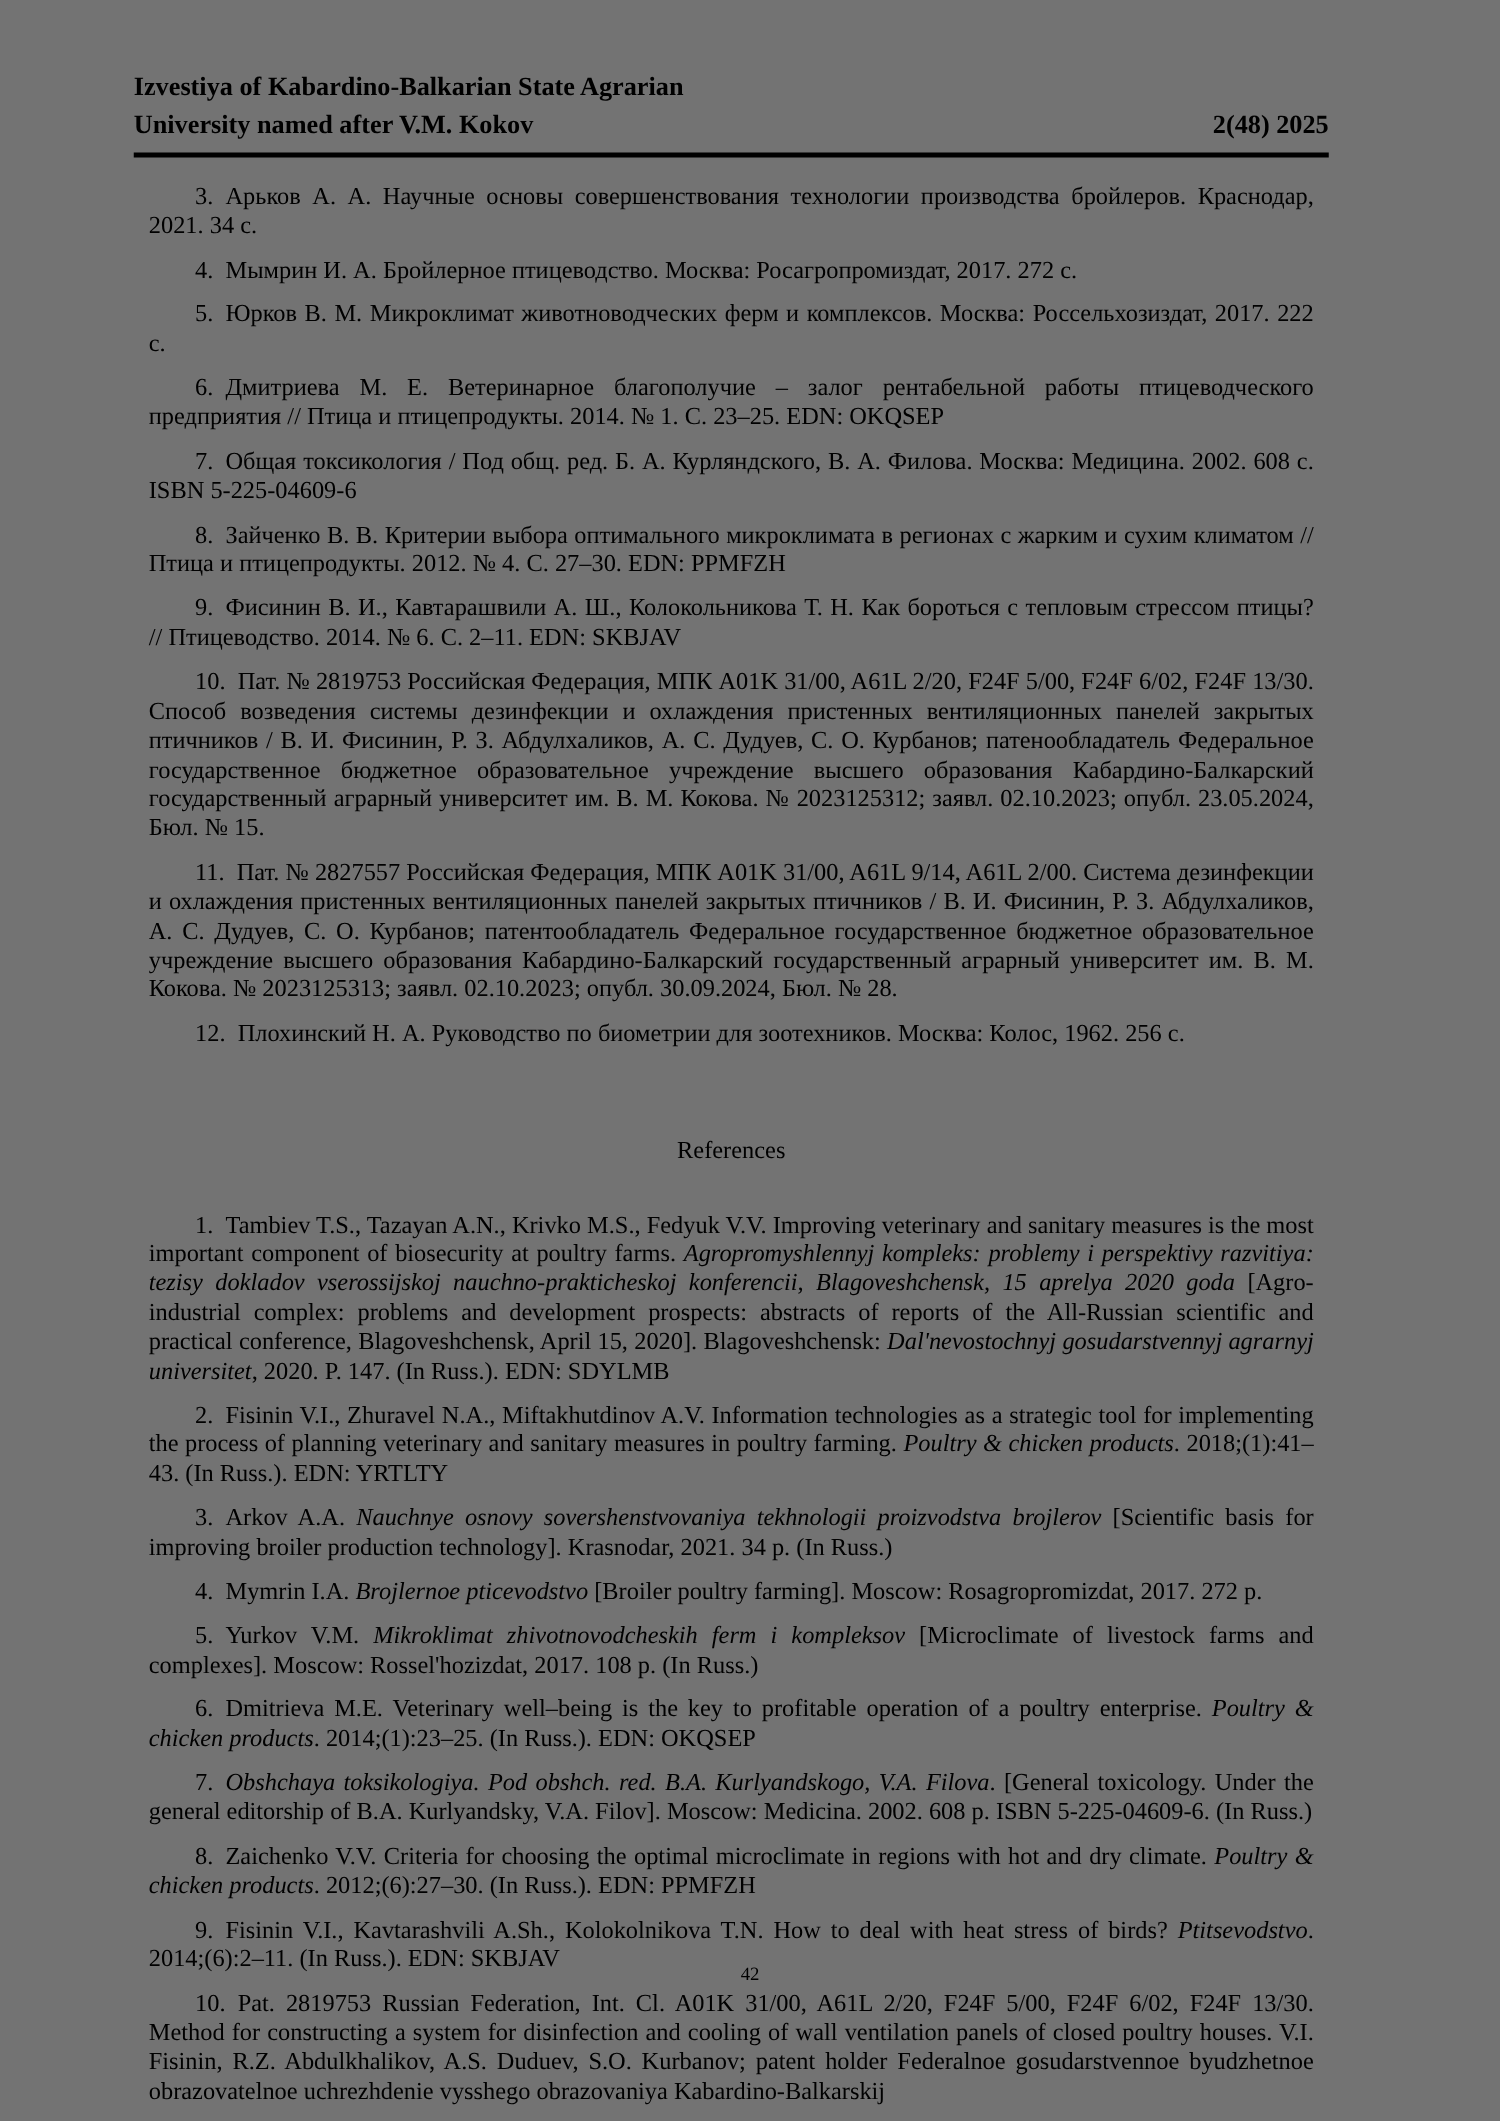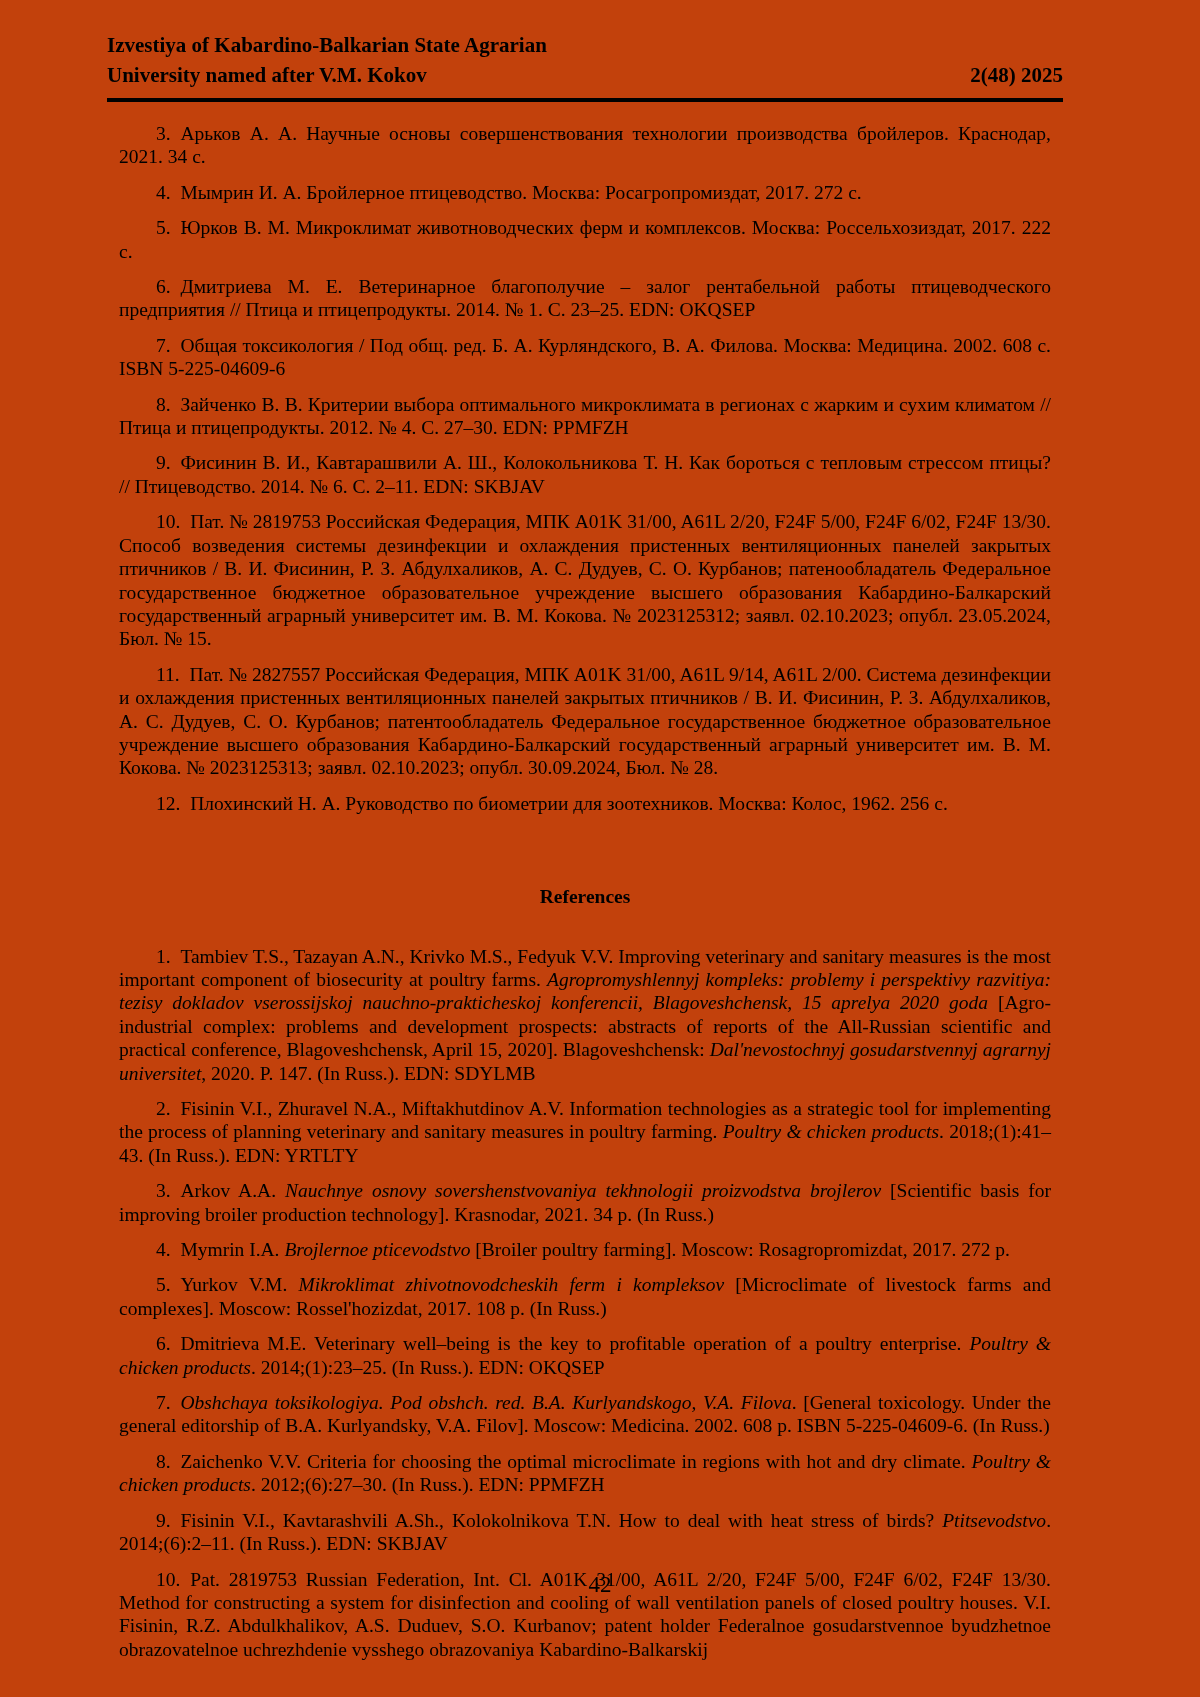--- a/index.html
+++ b/index.html
@@ -1,55 +1,55 @@
 <!DOCTYPE html>
 <html><head>
 <meta charset="utf-8">
 <style>
   html, body { margin: 0; padding: 0; background: #ffffff; }
   .page {
     position: relative;
     width: 1200px;
     height: 1697px;
     margin: 0 auto;
-    background: #c2410c;
+    background: #737373;
     box-sizing: border-box;
-    padding: 30px 137px 0 107px;
+    padding: 54px 137px 0 107px;
     font-family: "Liberation Serif", serif;
     color: #000000;
     overflow: hidden;
   }
   .header { font-weight: bold; font-size: 21px; line-height: 30px; }
   .header-bottom { display: flex; justify-content: space-between; align-items: baseline; gap: 47px; }
   .header-rule { height: 4px; background: #000; margin-top: 8px; }
   .body-text { margin-top: 20px; }
   p.ref {
     margin: 12px;
     text-indent: 37px;
     text-align: justify;
     font-size: 19.5px;
     line-height: 23.4px;
   }
   .ref-num { white-space: pre; }
   .it { font-style: italic; }
   .refs-heading {
     font-size: 19.5px;
     line-height: 23.4px;
-    font-weight: bold;
+    font-weight: normal;
     text-align: center;
     margin: 70px 0 36px 0;
     font-family: "Liberation Serif", serif;
   }
   .footer {
     position: absolute;
     left: 0;
     top: 1572px;
     width: 100%;
     text-align: center;
-    font-size: 23px;
+    font-size: 15px;
   }
 </style>
 </head>
 <body>
 
 <div class="page">
 
   <div class="header">
     <div>Izvestiya of Kabardino-Balkarian State Agrarian</div>
     <div class="header-bottom">

